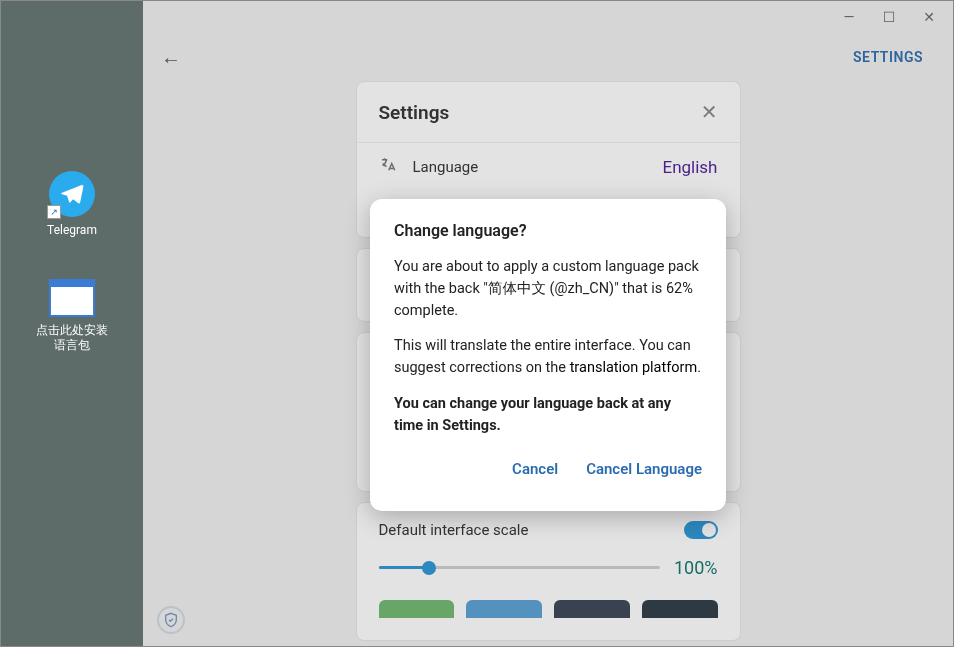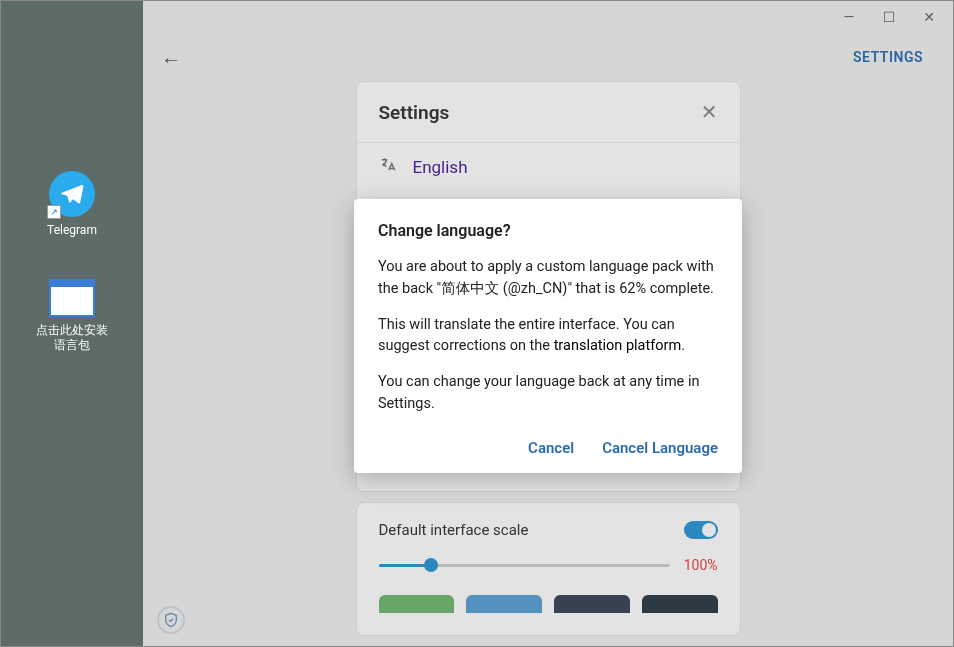--- a/index.html
+++ b/index.html
@@ -46,34 +46,34 @@
     
     .scale-section { padding: 18px 22px 22px; }
     .scale-header { display: flex; justify-content: space-between; align-items: center; margin-bottom: 18px; }
     .scale-label { color: #333; font-size: 15px; }
     .toggle { width: 34px; height: 18px; background: #2b95d6; border-radius: 9px; position: relative; }
     .toggle::after { content: ''; position: absolute; right: 2px; top: 2px; width: 14px; height: 14px; background: #fff; border-radius: 50%; }
     .slider-row { display: flex; align-items: center; gap: 14px; margin-bottom: 22px; }
     .slider-track { flex: 1; height: 3px; background: #d0d0d0; position: relative; border-radius: 2px; }
     .slider-fill { position: absolute; left: 0; top: 0; height: 100%; width: 18%; background: #2b95d6; border-radius: 2px; }
     .slider-thumb { position: absolute; left: 18%; top: 50%; transform: translate(-50%,-50%); width: 14px; height: 14px; background: #2b95d6; border-radius: 50%; }
-    .slider-value { color: #ef4444; font-size: 14px; }
+    .slider-value { color: #0f766e; font-size: 18px; }
     .theme-thumbs { display: flex; gap: 12px; }
     .theme-thumb { flex: 1; height: 18px; border-radius: 6px 6px 0 0; }
     .t1 { background: #6fb96f; }
     .t2 { background: #5aa0d6; }
     .t3 { background: #3a4454; }
     .t4 { background: #2a3а44; background: #2d3b45; }
     
     
-    .modal { position: absolute; top: 198px; left: 50%; transform: translateX(-50%); width: 388px; background: #fff; border-radius: 4px; box-shadow: 0 6px 24px rgba(0,0,0,0.25); padding: 22px 24px 16px; z-index: 10; }
+    .modal { position: absolute; top: 198px; left: 50%; transform: translateX(-50%); width: 356px; background: #fff; border-radius: 12px; box-shadow: 0 6px 24px rgba(0,0,0,0.25); padding: 22px 24px 33px; z-index: 10; }
     .modal-title { font-size: 16px; font-weight: 600; color: #222; margin-bottom: 16px; }
     .modal-body { font-size: 14.5px; color: #222; line-height: 1.5; margin-bottom: 18px; }
     .modal-body p { margin-bottom: 14px; }
-    .modal-body p:last-child { margin-bottom: 8px; }
+    .modal-body p:last-child { margin-bottom: 8px; font-weight: bold; }
     .modal-body .bold { font-weight: 400; }
     .modal-body .link { color: #000000; }
     .modal-actions { display: flex; justify-content: flex-end; gap: 28px; padding-top: 6px; }
     .modal-btn { color: #2b6cb0; font-weight: 600; font-size: 15px; cursor: pointer; background: none; border: none; }
     
     
     .shield-badge { position: absolute; bottom: 12px; left: 14px; width: 28px; height: 28px; border-radius: 50%; border: 2px solid #b9c3c9; display: flex; align-items: center; justify-content: center; color: #6b8aaf; font-size: 14px; }
   </style>
 </head>
 <body>
@@ -115,20 +115,21 @@
         <div class="card-header">
           <span class="card-title">Settings</span>
           <span class="close-x">✕</span>
         </div>
         <div class="card-row">
           <span class="card-row-icon">
             <svg width="18" height="18" viewBox="0 0 24 24" fill="none" stroke="#777" stroke-width="2">
                 <path d="M4 5h7M7.5 3v2M10 5s-1 5-5 8M5 10s2 3 5 4M13 19l4-9 4 9M14.2 16.5h5.6"></path>
               </svg>
           </span>
+          <span class="card-row-label">Language</span>
           <span class="card-row-value">English</span>
         </div>
         <div class="card-row">
           <span class="card-row-icon">
             <svg width="16" height="16" viewBox="0 0 24 24" fill="none" stroke="#777" stroke-width="2">
                 <path d="M7 3v12M7 15l-3-3M7 15l3-3M17 21V9M17 9l-3 3M17 9l3 3"></path>
               </svg>
           </span>
           <span class="card-row-label">Connection type</span>
           <span class="card-row-value">TCP with proxy</span>

